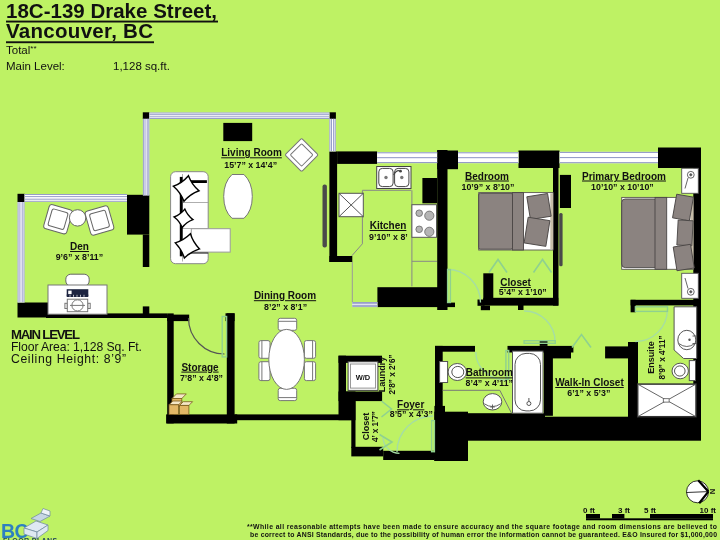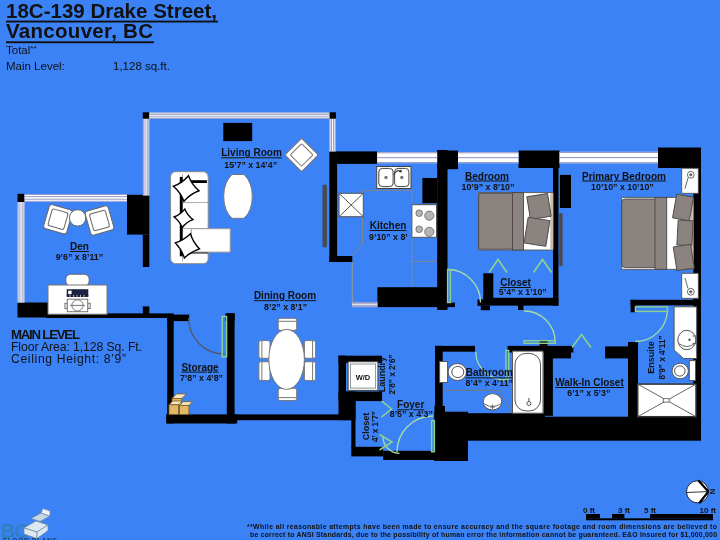--- a/index.html
+++ b/index.html
@@ -1,16 +1,16 @@
 <!DOCTYPE html>
 <html><head>
 <meta charset="utf-8">
 <style>
 html,body{margin:0;padding:0;background:#fff;}
-#page{position:relative;width:720px;height:540px;background:#3b82f6;overflow:hidden;
+#page{position:relative;width:720px;height:540px;background:#bef264;overflow:hidden;
 font-family:"Liberation Sans", sans-serif;}
 svg{position:absolute;left:0;top:0;}
 text{font-family:"Liberation Sans", sans-serif;fill:#111;}
 .rn{font-weight:bold;font-size:10px;text-decoration:underline;}
 .rd{font-weight:bold;font-size:8.8px;}
 </style>
 </head>
 <body>
 <div id="page">
 <svg width="720" height="540" viewBox="0 0 720 540">

